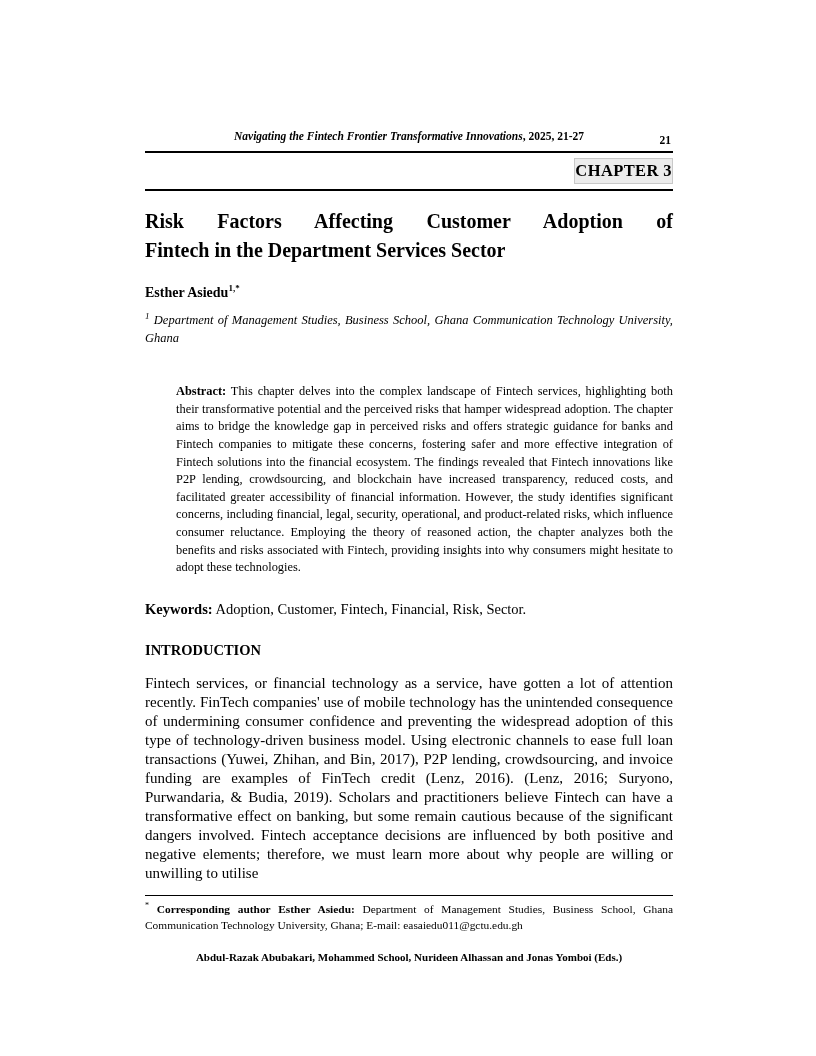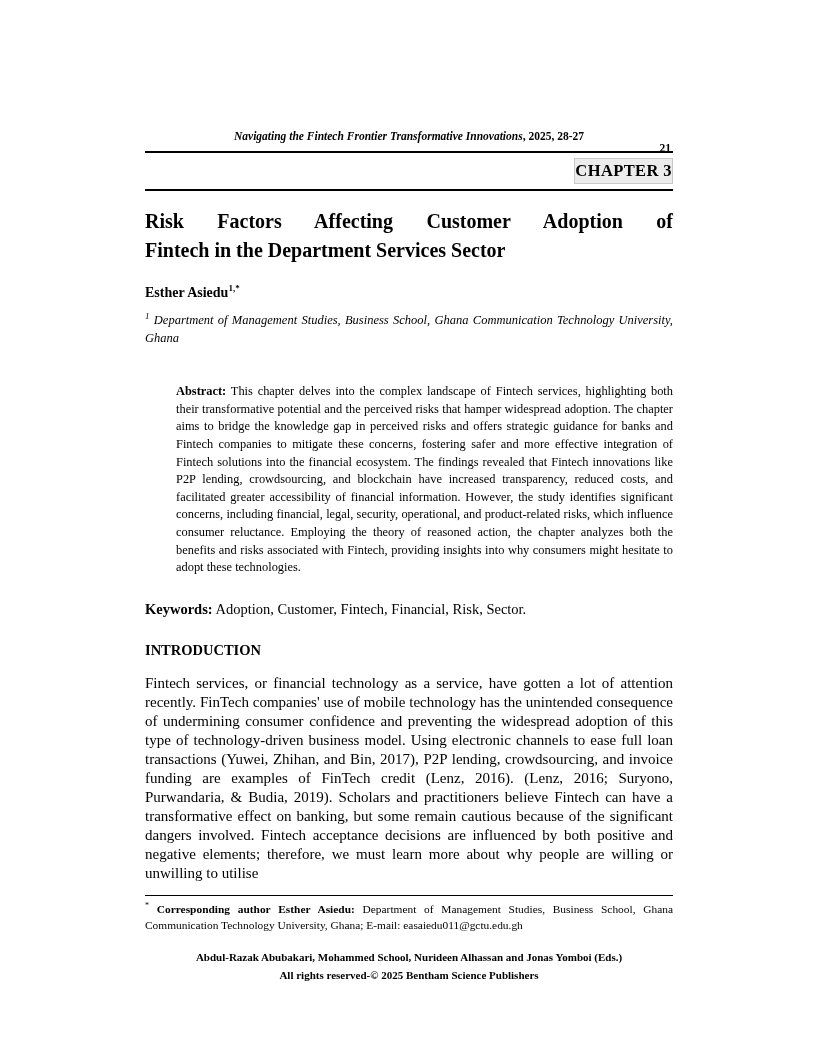--- a/index.html
+++ b/index.html
@@ -28,21 +28,21 @@
     font-size: 11.5px;
     font-weight: bold;
     margin-bottom: 6px;
     height: 15px;
   }
   .rh-text { text-align: center; }
   .rh-italic { font-style: italic; }
   .rh-page {
     position: absolute;
     right: 2px;
-    top: 12px;
+    top: 4px;
     margin-left: 16px;
   }
 
   .rule { border: none; border-top: 2px solid #000; }
   .rule-chapter { margin-bottom: 16px; }
 
   .chapter-row { text-align: right; margin: 5px 0 5px; }
   .chapter-label {
     display: inline-block;
     font-size: 16.5px;
@@ -112,21 +112,21 @@
   }
 </style>
 </head>
 <body>
 
 <div class="page">
   <div class="content">
 
     <div class="running-head">
       <div class="rh-text">
-        <span class="rh-italic">Navigating the Fintech Frontier Transformative Innovations</span><span class="rh-issue">, 2025, 28-27</span>
+        <span class="rh-italic">Navigating the Fintech Frontier Transformative Innovations</span><span class="rh-issue">, 2025, 21-27</span>
       </div>
       <span class="rh-page">21</span>
     </div>
 
     <hr class="rule rule-top">
 
     <div class="chapter-row">
       <span class="chapter-label">CHAPTER 3</span>
     </div>
 
@@ -163,17 +163,16 @@
     <div class="footnote-rule"></div>
 
     <div class="footnote">
       <sup>*</sup>
       <b>Corresponding author Esther Asiedu:</b>
       <span>Department of Management Studies, Business School, Ghana Communication Technology University, Ghana; E-mail: easaiedu011@gctu.edu.gh</span>
     </div>
 
     <div class="footer">
       <div>Abdul-Razak Abubakari, Mohammed School, Nurideen Alhassan and Jonas Yomboi (Eds.)</div>
-      <div>All rights reserved-© 2025 Bentham Science Publishers</div>
     </div>
 
   </div>
 </div>
 
 </body></html>

